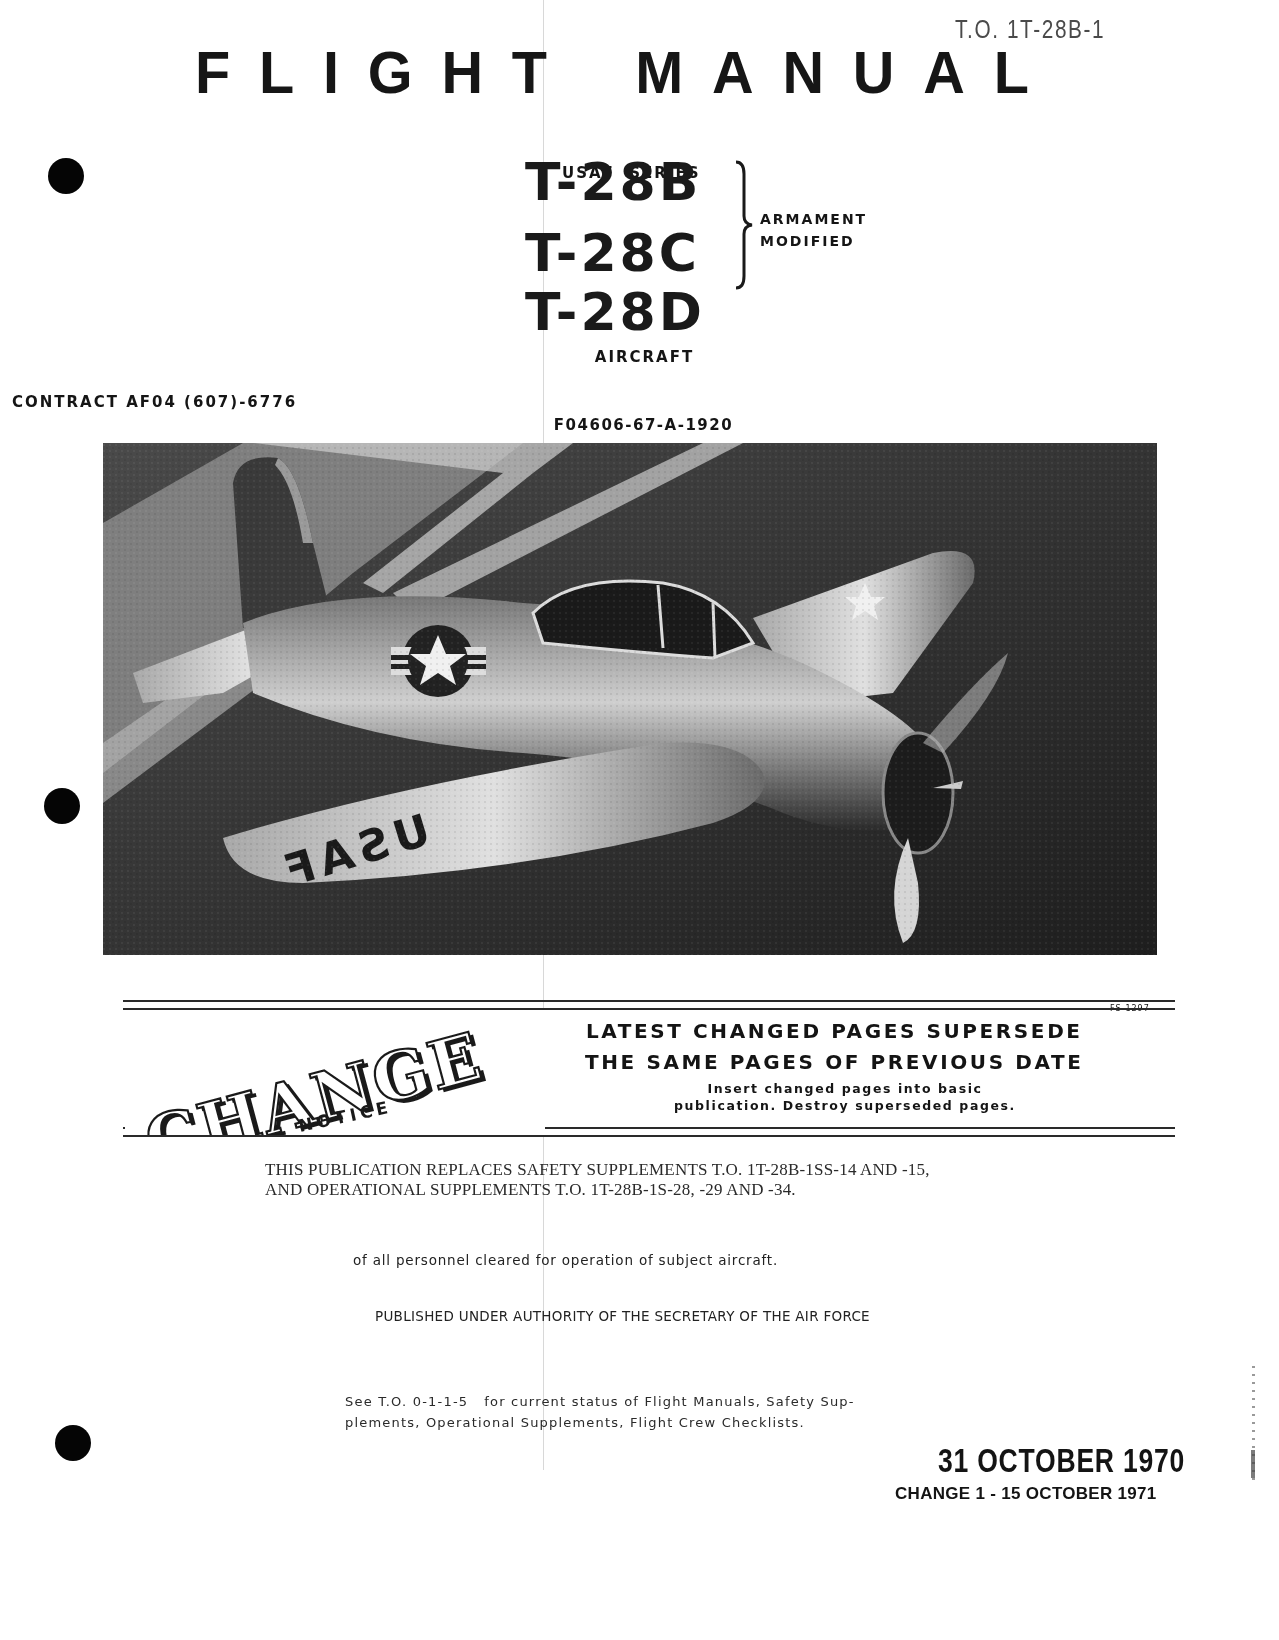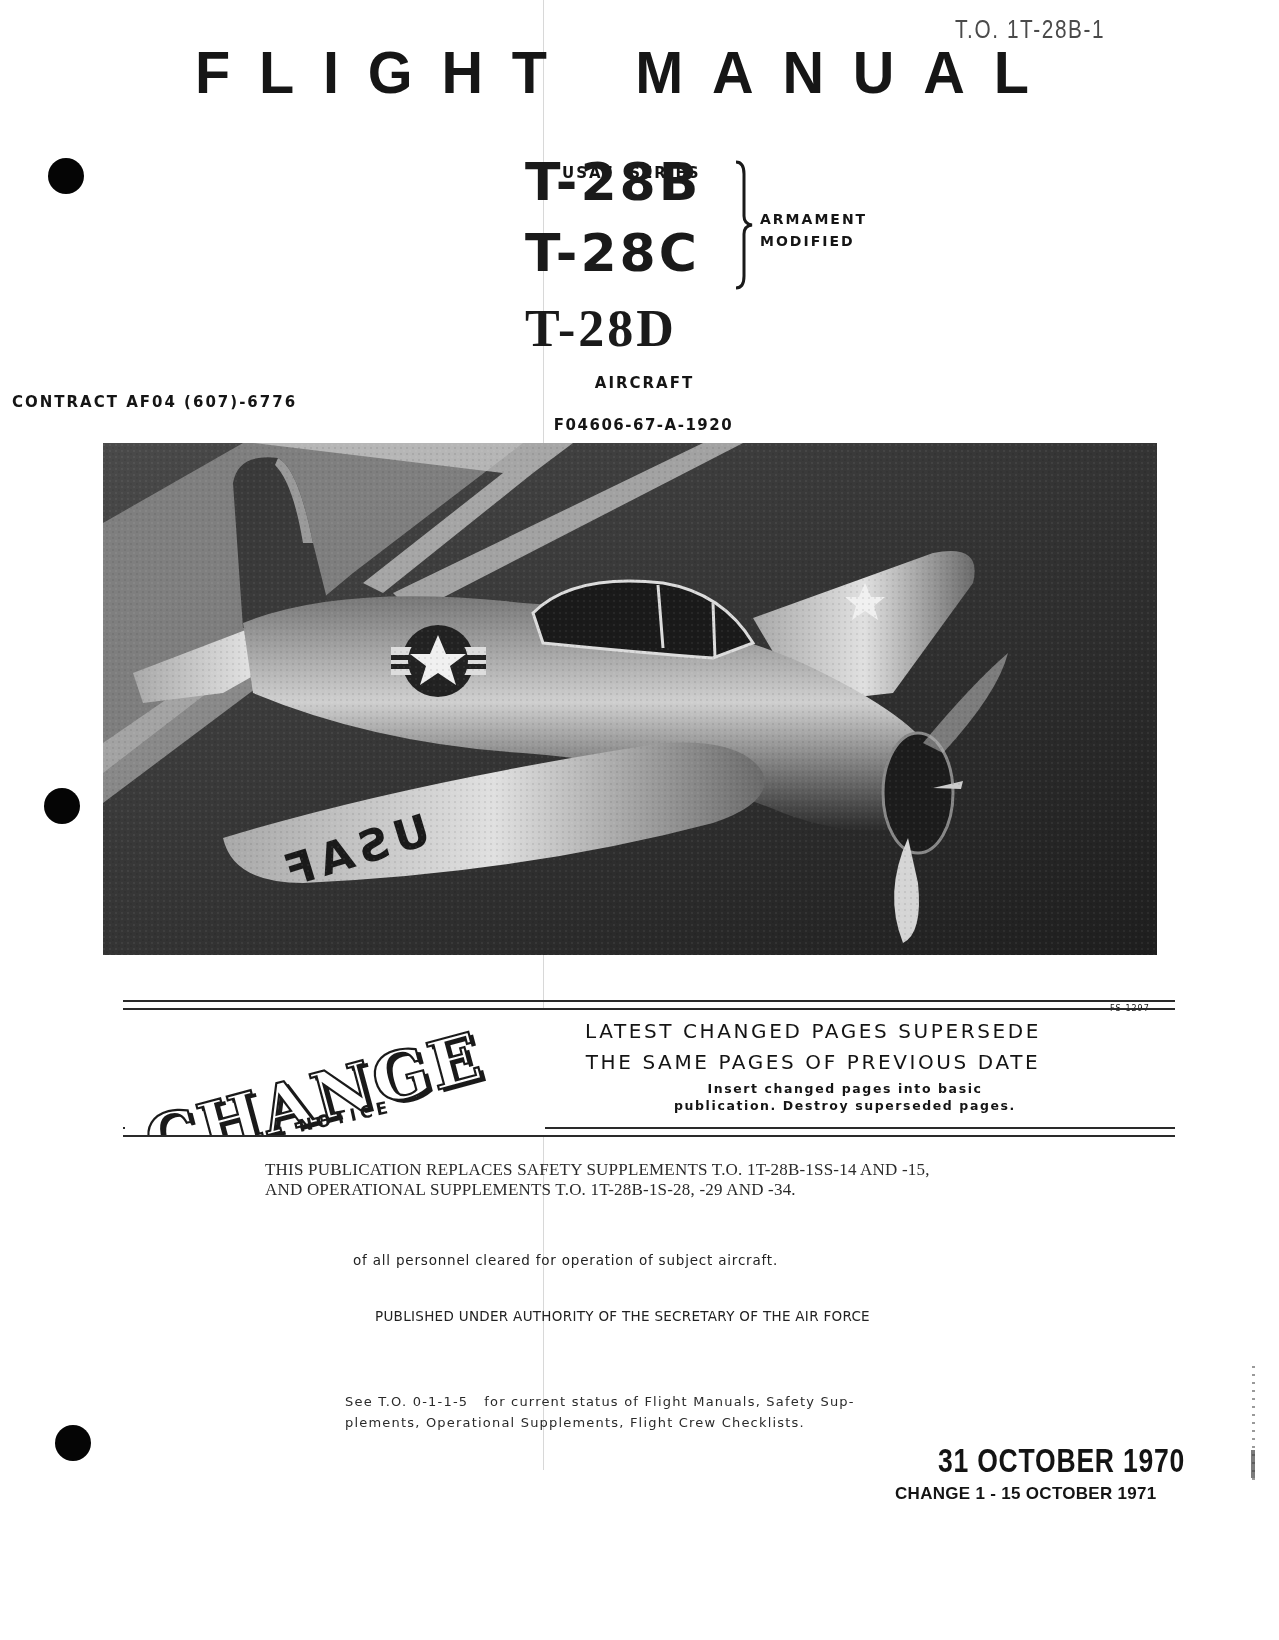--- a/index.html
+++ b/index.html
@@ -16,35 +16,35 @@
                font-size:26px; color:#4a4a4a; letter-spacing:2px; transform:scaleX(.8); transform-origin:left; }
 
   .title { left:195px; top:38px; width:880px; font-family:"Liberation Sans", sans-serif; font-weight:700;
            font-size:60px; letter-spacing:30px; color:#161616; white-space:nowrap; transform:scaleX(.96); transform-origin:left;}
   .title .gap { display:inline-block; width:62px; }
 
   .usaf-series { left:562px; top:135px; font-size:15px; font-weight:700; letter-spacing:2px;margin-top:29px; }
   .model { font-family:"DejaVu Sans", sans-serif; font-weight:700; font-size:52px; letter-spacing:3px; color:#1a1a1a; }
   .model-b { left:525px; top:152px; }
   .model-c { left:525px; top:223px; }
-  .model-d { left:525px; top:299px;font-family:Liberation Serif, serif; }
+  .model-d { left:525px; top:282px; }
   .brace { left:732px; top:160px; width:24px; height:130px; }
   .armament { left:760px; top:208px; font-size:14px; font-weight:700; letter-spacing:2px; text-align:left; line-height:22px; }
 
-  .aircraft { left:0; width:1279px; top:374px; text-align:center; font-size:15px; font-weight:700; letter-spacing:2px; padding-left:10px; box-sizing:border-box; }
+  .aircraft { left:0; width:1279px; top:348px; text-align:center; font-size:15px; font-weight:700; letter-spacing:2px; padding-left:10px; box-sizing:border-box; }
   .contract { left:0; width:1279px; top:393px; text-align:left; font-size:15px; font-weight:700; letter-spacing:2px; box-sizing:border-box; padding-left:12px;}
   .contract2 { left:0; width:1279px; top:416px; text-align:center; font-size:15px; font-weight:700; letter-spacing:1.5px; box-sizing:border-box; padding-left:8px;}
 
   .photo { left:103px; top:443px; width:1054px; height:512px; background:#2a2a2a; overflow:hidden; }
   .photo svg { display:block; }
   .fs-label { left:1110px; top:1004px; font-size:8px; font-weight:400; letter-spacing:1px; }
 
   .dline { position:absolute; height:2px; background:#2a2a2a; }
   .change-art { left:125px; top:1010px; width:420px; height:125px; }
-  .latest { left:585px; top:1016px; font-size:20px; font-weight:400; letter-spacing:2.6px; line-height:31px; color:#141414; text-align:center; }
+  .latest { left:585px; top:1016px; font-size:20px; font-weight:700; letter-spacing:2.6px; line-height:31px; color:#141414; text-align:center; }
   .insert { left:645px; top:1080px; width:400px; text-align:center; font-size:12.5px; font-weight:700; letter-spacing:1.6px; line-height:17px; }
 
   .replaces { left:265px; top:1160px; font-family:"Liberation Serif", serif; font-size:17px; line-height:20px; color:#2a2a2a; letter-spacing:.2px; }
   .commanders { left:353px; top:1250px; font-size:13.5px; line-height:21px; letter-spacing:.8px; color:#222; }
   .published { left:375px; top:1308px; font-size:13.5px; letter-spacing:.3px; color:#222; }
   .see-to { left:345px; top:1391px; font-size:13px; line-height:21px; letter-spacing:1.2px; color:#2a2a2a; }
 
   .date-main { left:938px; top:1441px; font-family:"Liberation Sans", sans-serif; font-weight:700; font-size:34px;
                letter-spacing:1px; color:#141414; transform:scaleX(.78); transform-origin:left; white-space:nowrap;}
   .date-change { left:895px; top:1484px; font-family:"Liberation Sans", sans-serif; font-weight:700; font-size:17px; color:#141414; letter-spacing:.3px; }

